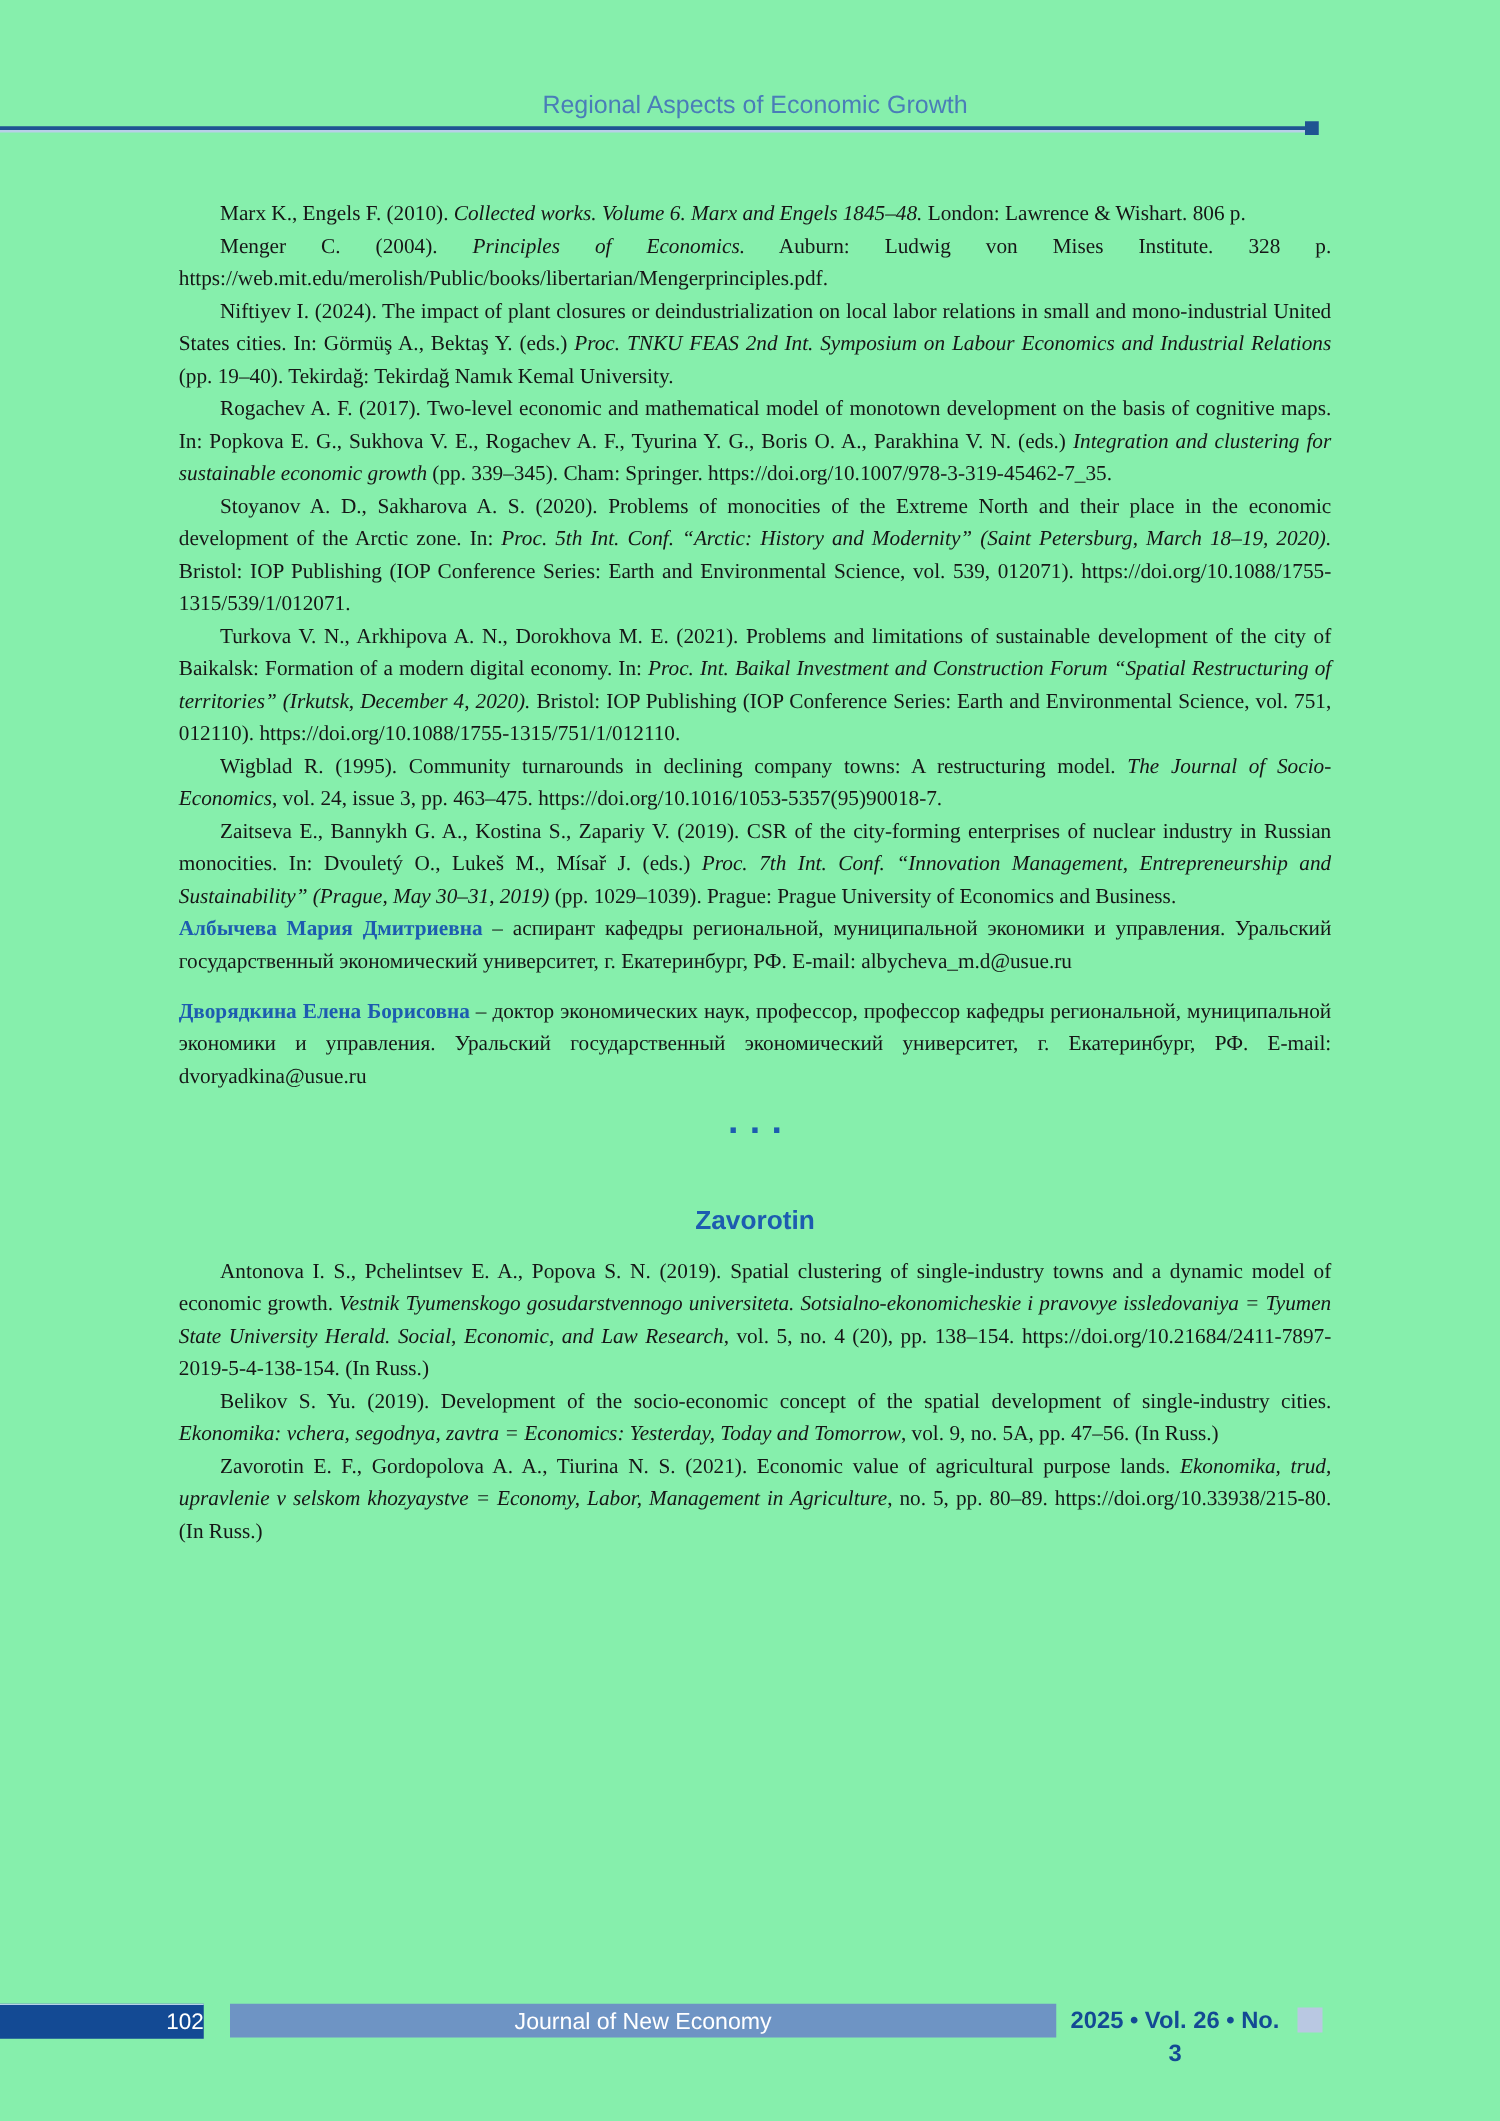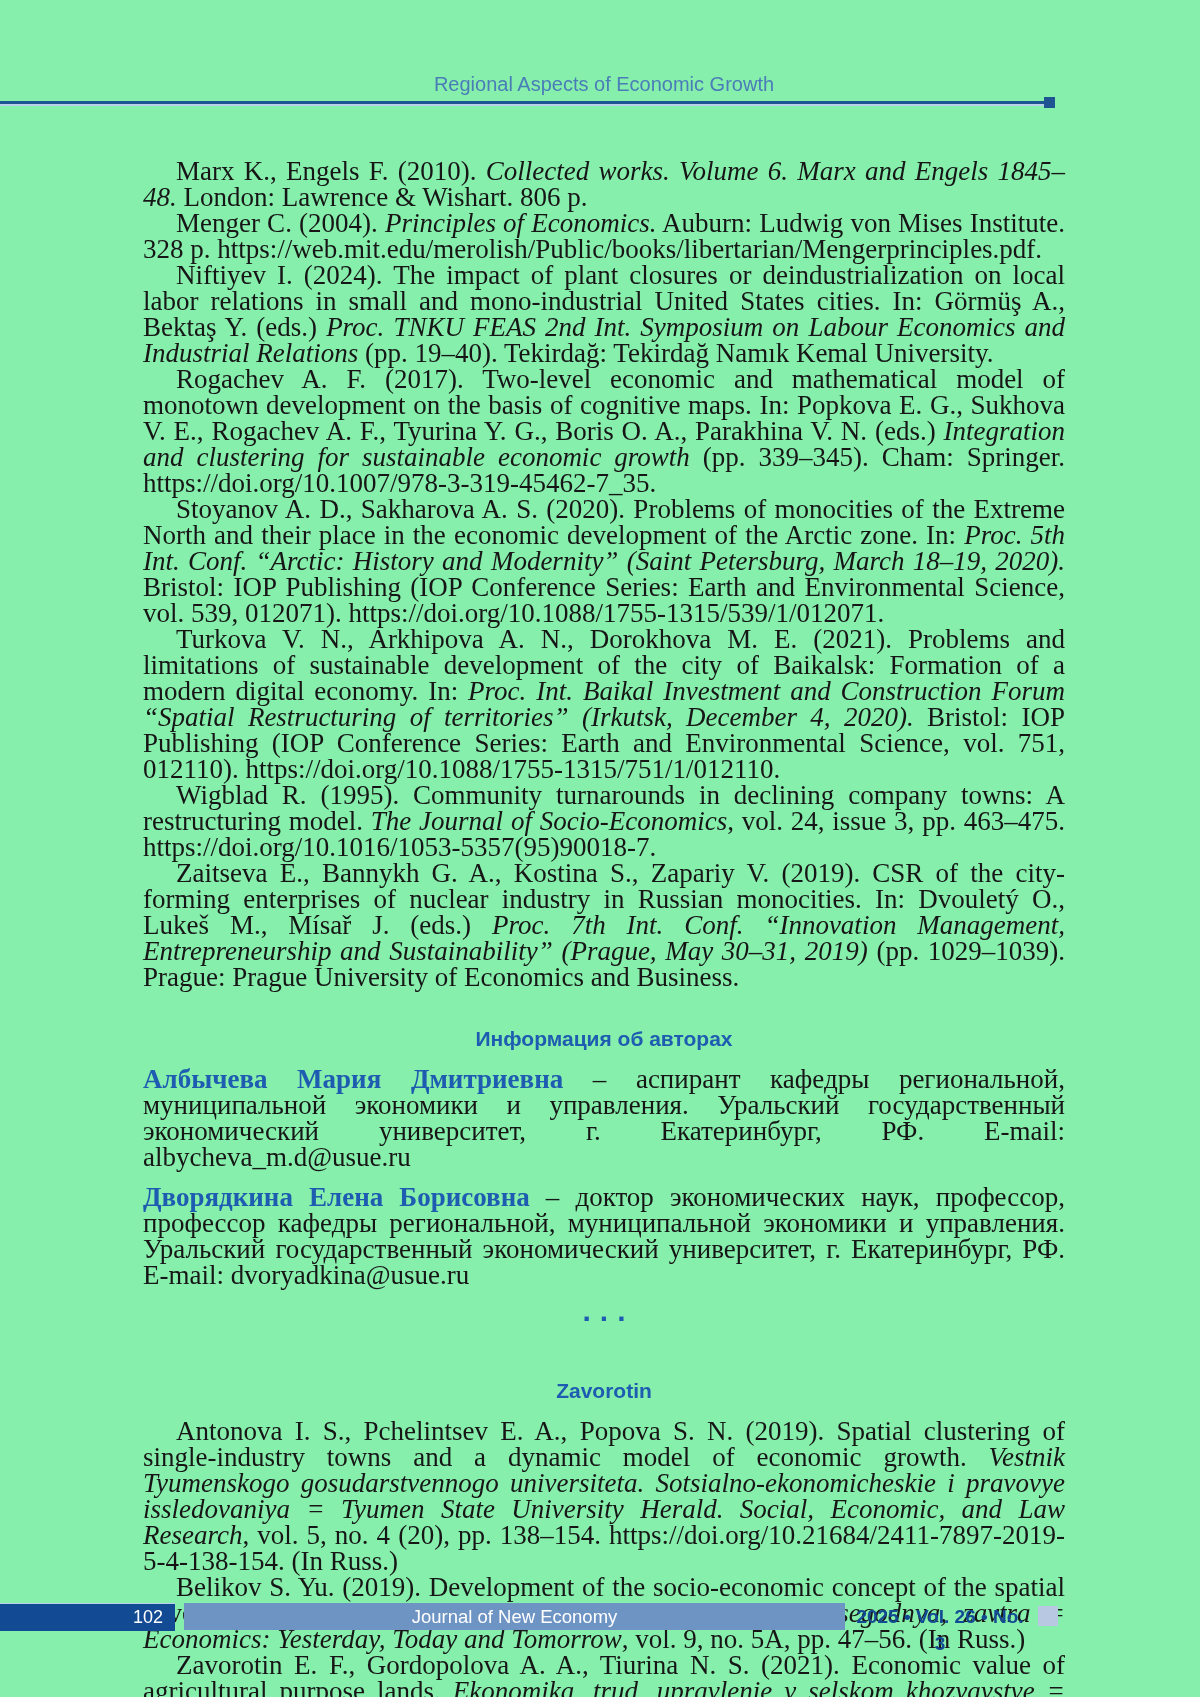--- a/index.html
+++ b/index.html
@@ -38,21 +38,21 @@
   .rule-end-square{
     position:absolute;top:97px;left:1044px;width:11px;height:11px;
     background:var(--rule_dark);
   }
   
   .main{
     position:absolute;top:158px;left:143px;width:922px;
   }
   .main p{
     margin:0;
-    font-size:27px;line-height:26px;
+    font-size:17px;line-height:26px;
     text-align:justify;
     overflow-wrap:anywhere;
   }
   .biblio p, .refs p{ text-indent:33px; }
   .seg-i{ font-style:italic; }
   .seg-b{ font-weight:bold; color:var(--accent_blue); }
   .section-heading{
     margin:36px 0 14px;
     text-align:center;
     font-family:"Liberation Sans", sans-serif;
@@ -70,21 +70,21 @@
     font-size:30px;font-weight:bold;
     letter-spacing:9px;padding-left:9px;
     line-height:18px;
   }
   
   .footer{position:absolute;top:1603px;left:0;width:1200px;height:27px;
     font-family:"Liberation Sans", sans-serif;}
   .footer-pagenum{
     position:absolute;left:0;top:0;width:163px;height:27px;
     background:var(--footer_dark);color:#ffffff;
-    text-align:right;padding-right:12px;
+    text-align:right;padding-right:0;
     font-size:18px;line-height:27px;
     border-top:1px solid var(--rule_light);
   }
   .footer-journal{
     position:absolute;left:184px;top:0;width:661px;height:27px;
     background:var(--footer_bar);color:#ffffff;
     text-align:center;font-size:18.5px;line-height:27px;
   }
   .footer-issue{
     position:absolute;left:850px;top:0;width:180px;height:27px;
@@ -111,21 +111,20 @@
       <p><span class="seg-n">Marx K., Engels F. (2010). </span><span class="seg-i">Collected works. Volume 6. Marx and Engels 1845–48.</span><span class="seg-n"> London: Lawrence &amp; Wishart. 806 p.</span></p>
       <p><span class="seg-n">Menger C. (2004). </span><span class="seg-i">Principles of Economics.</span><span class="seg-n"> Auburn: Ludwig von Mises Institute. 328 p. https://web.mit.edu/merolish/Public/books/libertarian/Mengerprinciples.pdf.</span></p>
       <p><span class="seg-n">Niftiyev I. (2024). The impact of plant closures or deindustrialization on local labor relations in small and mono-industrial United States cities. In: Görmüş A., Bektaş Y. (eds.) </span><span class="seg-i">Proc. TNKU FEAS 2nd Int. Symposium on Labour Economics and Industrial Relations</span><span class="seg-n"> (pp. 19–40). Tekirdağ: Tekirdağ Namık Kemal University.</span></p>
       <p><span class="seg-n">Rogachev A. F. (2017). Two-level economic and mathematical model of monotown development on the basis of cognitive maps. In: Popkova E. G., Sukhova V. E., Rogachev A. F., Tyurina Y. G., Boris O. A., Parakhina V. N. (eds.) </span><span class="seg-i">Integration and clustering for sustainable economic growth</span><span class="seg-n"> (pp. 339–345). Cham: Springer. https://doi.org/10.1007/978-3-319-45462-7_35.</span></p>
       <p><span class="seg-n">Stoyanov A. D., Sakharova A. S. (2020). Problems of monocities of the Extreme North and their place in the economic development of the Arctic zone. In: </span><span class="seg-i">Proc. 5th Int. Conf. “Arctic: History and Modernity” (Saint Petersburg, March 18–19, 2020).</span><span class="seg-n"> Bristol: IOP Publishing (IOP Conference Series: Earth and Environmental Science, vol. 539, 012071). https://doi.org/10.1088/1755-1315/539/1/012071.</span></p>
       <p><span class="seg-n">Turkova V. N., Arkhipova A. N., Dorokhova M. E. (2021). Problems and limitations of sustainable development of the city of Baikalsk: Formation of a modern digital economy. In: </span><span class="seg-i">Proc. Int. Baikal Investment and Construction Forum “Spatial Restructuring of territories” (Irkutsk, December 4, 2020).</span><span class="seg-n"> Bristol: IOP Publishing (IOP Conference Series: Earth and Environmental Science, vol. 751, 012110). https://doi.org/10.1088/1755-1315/751/1/012110.</span></p>
       <p><span class="seg-n">Wigblad R. (1995). Community turnarounds in declining company towns: A restructuring model. </span><span class="seg-i">The Journal of Socio-Economics</span><span class="seg-n">, vol. 24, issue 3, pp. 463–475. https://doi.org/10.1016/1053-5357(95)90018-7.</span></p>
       <p><span class="seg-n">Zaitseva E., Bannykh G. A., Kostina S., Zapariy V. (2019). CSR of the city-forming enterprises of nuclear industry in Russian monocities. In: Dvouletý O., Lukeš M., Mísař J. (eds.) </span><span class="seg-i">Proc. 7th Int. Conf. “Innovation Management, Entrepreneurship and Sustainability” (Prague, May 30–31, 2019)</span><span class="seg-n"> (pp. 1029–1039). Prague: Prague University of Economics and Business.</span></p>
     </section>
 
-    <h2 class="section-heading">Информация об авторах</h2>
 
     <section class="authors">
       <p><span class="seg-b">Албычева Мария Дмитриевна</span><span class="seg-n"> – аспирант кафедры региональной, муниципальной экономики и управления. Уральский государственный экономический университет, г. Екатеринбург, РФ. E-mail: albycheva_m.d@usue.ru</span></p>
       <p><span class="seg-b">Дворядкина Елена Борисовна</span><span class="seg-n"> – доктор экономических наук, профессор, профессор кафедры региональной, муниципальной экономики и управления. Уральский государственный экономический университет, г. Екатеринбург, РФ. E-mail: dvoryadkina@usue.ru</span></p>
     </section>
 
     <div class="separator">...</div>
 
     <h2 class="section-heading refs-heading">Zavorotin</h2>
 

